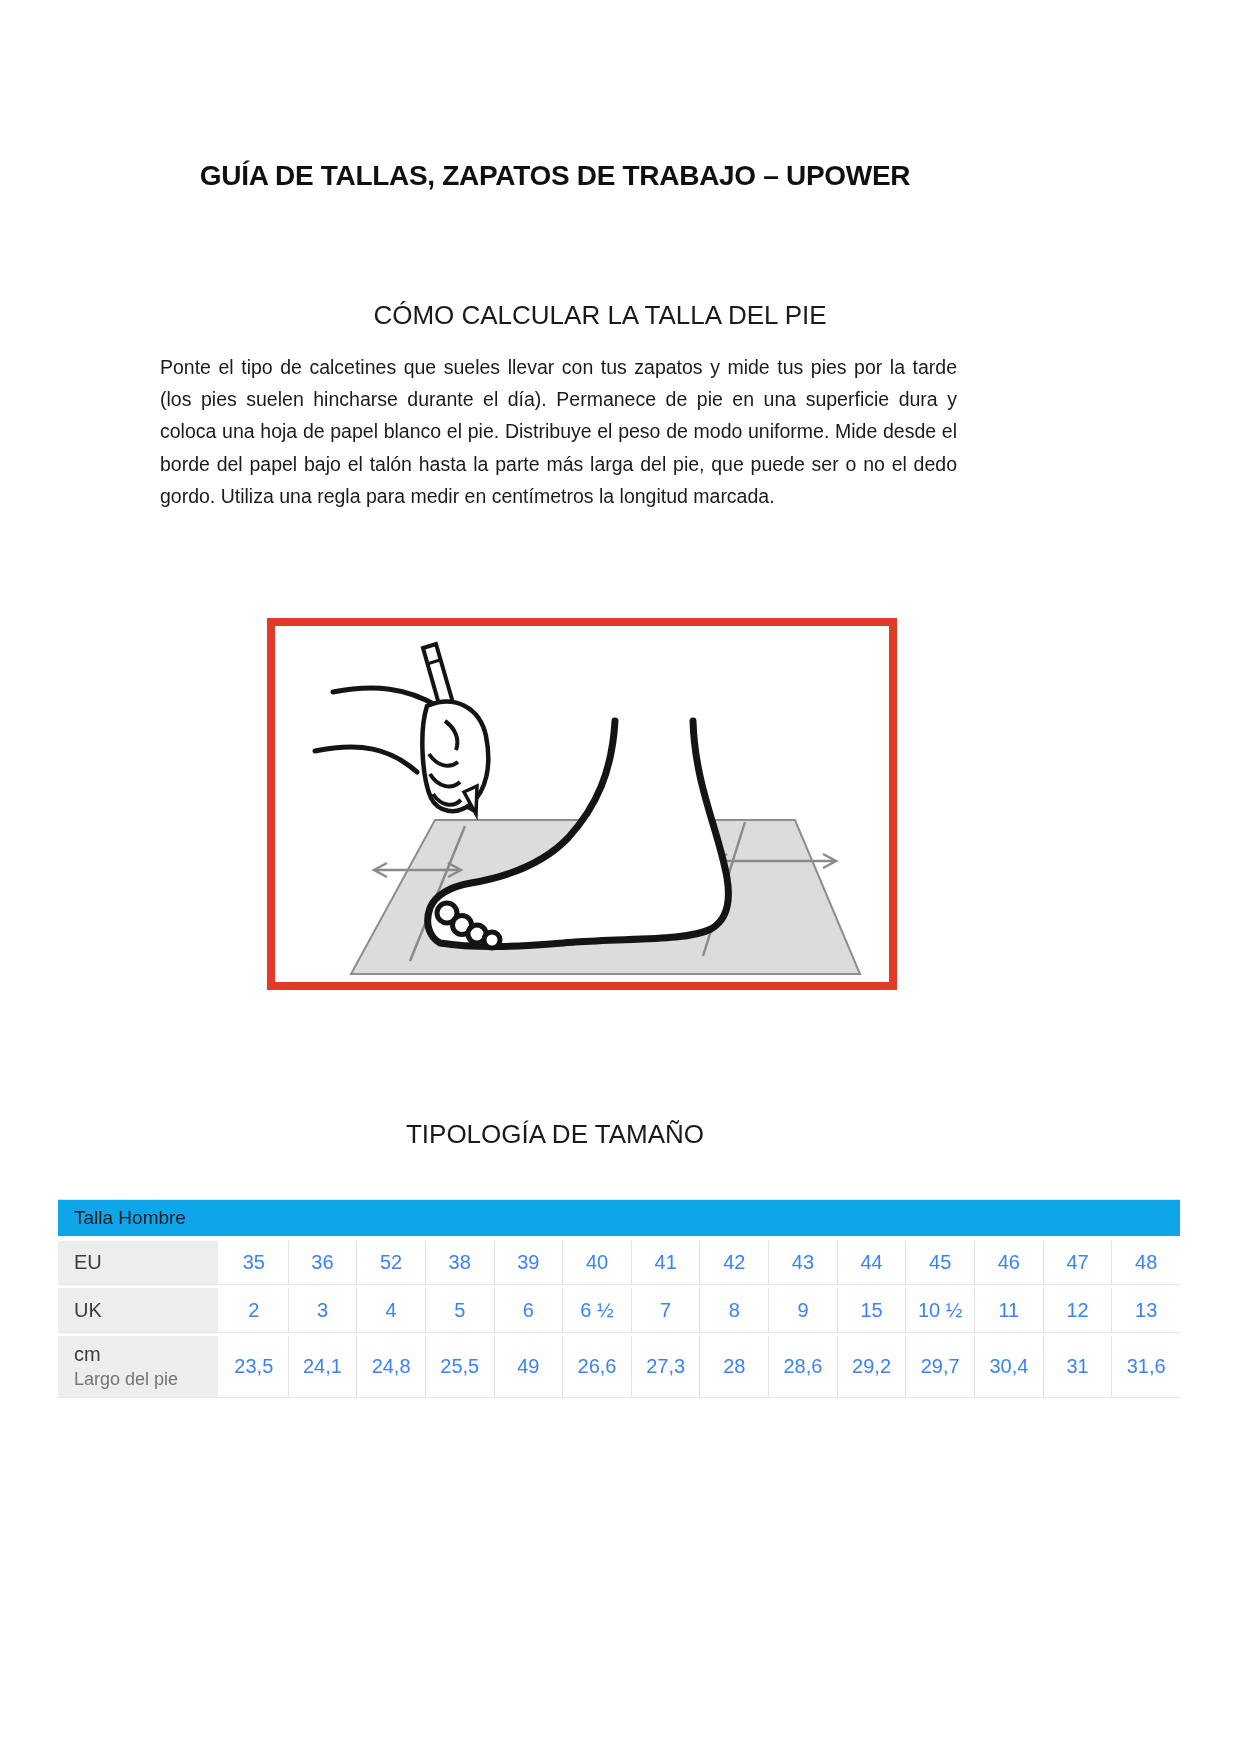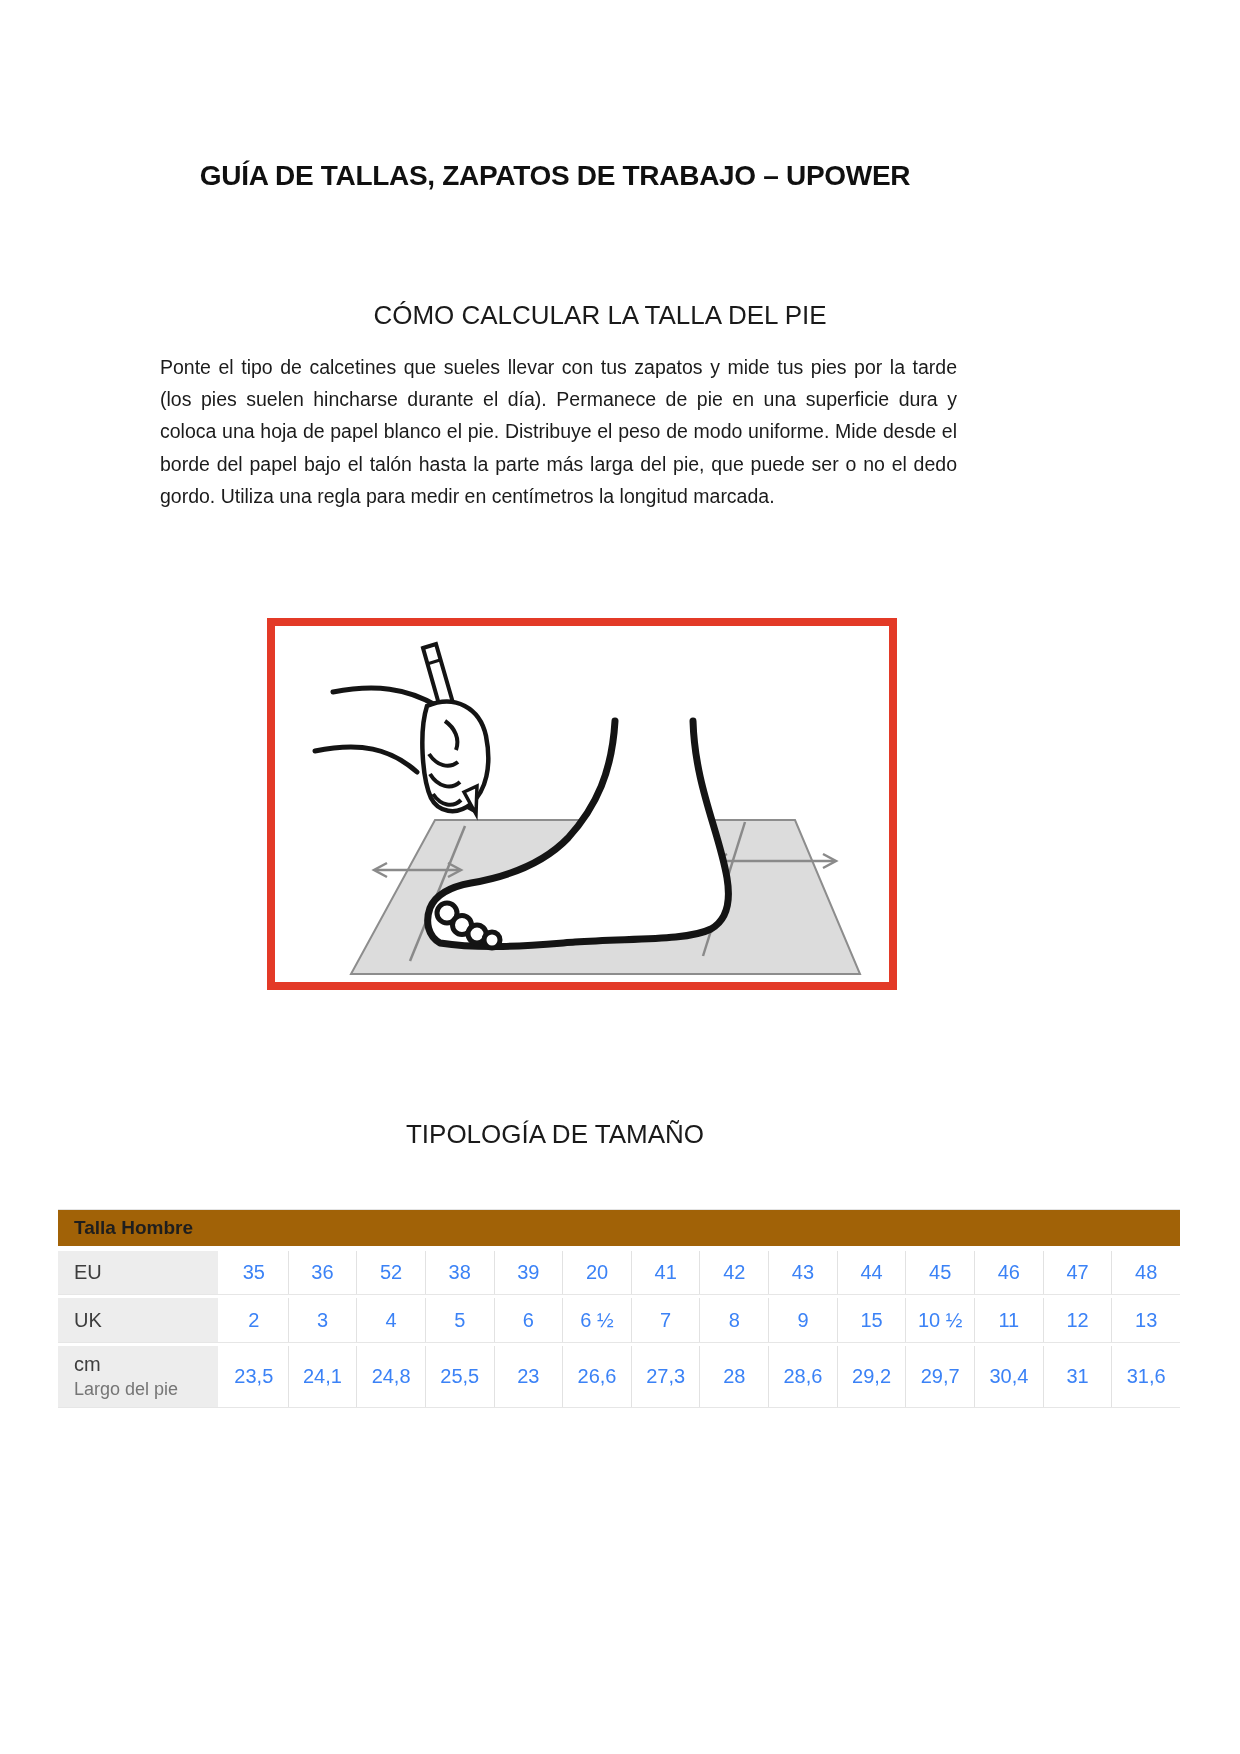--- a/index.html
+++ b/index.html
@@ -30,26 +30,25 @@
     position:absolute; top:618px; left:267px;
     width:614px; height:356px;
     border:8px solid #e33a27;
     background:#ffffff;
   }
   .illustration-frame svg { display:block; width:614px; height:356px; }
 
   
   .size-table { position:absolute; top:1199px; left:58px; width:1122px; }
   .t-header {
-    background:#a16207; height:37px; box-sizing:border-box;
+    background:#0ea5e9; height:37px; box-sizing:border-box;
     border-top:1px solid #e3e3e3;
     display:flex; align-items:center; padding-left:16px;
-    font-size:19px; font-weight:bold; color:#1e1e1e;
+    font-size:19px; font-weight:normal; color:#1e1e1e;
     margin-bottom:5px;
-    margin-top:10px;
   }
   .t-row {
     display:flex; margin-bottom:3px;
     border-bottom:1px solid #e6e6e6;
     box-sizing:border-box;
   }
   .row-eu { height:44px; }
   .row-uk { height:45px; }
   .row-cm { height:62px; }
   .t-label {
@@ -125,21 +124,21 @@
 
   <div class="t-row row-eu">
     <div class="t-label">
         <span>EU</span>
       </div>
     <div class="t-cell">35</div>
     <div class="t-cell">36</div>
     <div class="t-cell">52</div>
     <div class="t-cell">38</div>
     <div class="t-cell">39</div>
-    <div class="t-cell">20</div>
+    <div class="t-cell">40</div>
     <div class="t-cell">41</div>
     <div class="t-cell">42</div>
     <div class="t-cell">43</div>
     <div class="t-cell">44</div>
     <div class="t-cell">45</div>
     <div class="t-cell">46</div>
     <div class="t-cell">47</div>
     <div class="t-cell">48</div>
   </div>
 
@@ -165,21 +164,21 @@
 
   <div class="t-row row-cm">
     <div class="t-label">
       <span>cm</span>
       <span class="t-sublabel">Largo del pie</span>
     </div>
     <div class="t-cell">23,5</div>
     <div class="t-cell">24,1</div>
     <div class="t-cell">24,8</div>
     <div class="t-cell">25,5</div>
-    <div class="t-cell">23</div>
+    <div class="t-cell">49</div>
     <div class="t-cell">26,6</div>
     <div class="t-cell">27,3</div>
     <div class="t-cell">28</div>
     <div class="t-cell">28,6</div>
     <div class="t-cell">29,2</div>
     <div class="t-cell">29,7</div>
     <div class="t-cell">30,4</div>
     <div class="t-cell">31</div>
     <div class="t-cell">31,6</div>
   </div>

